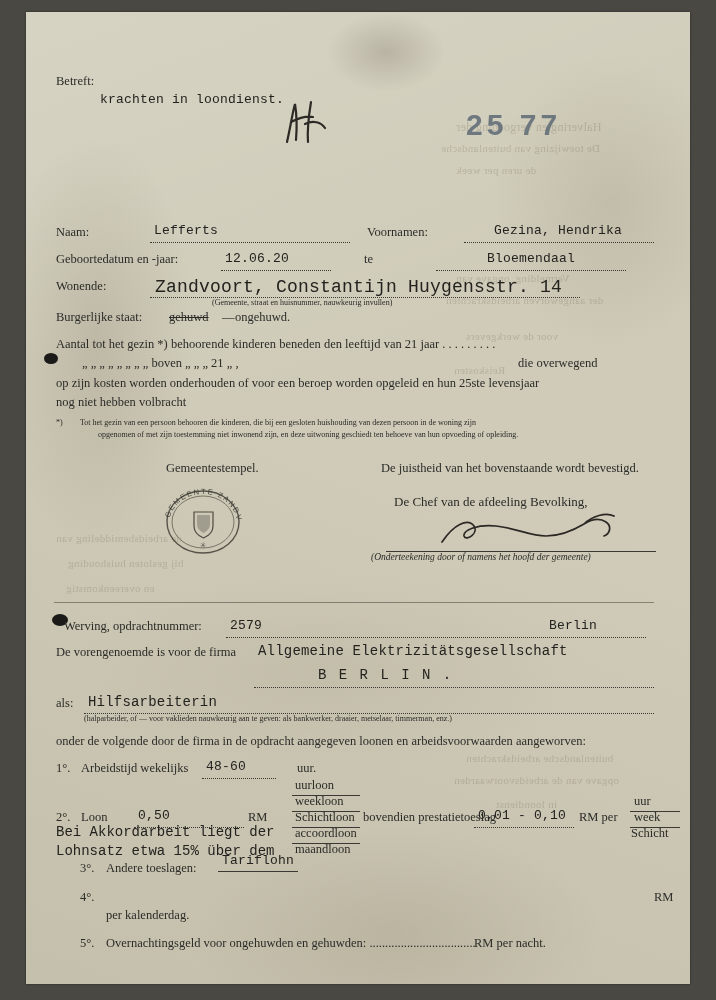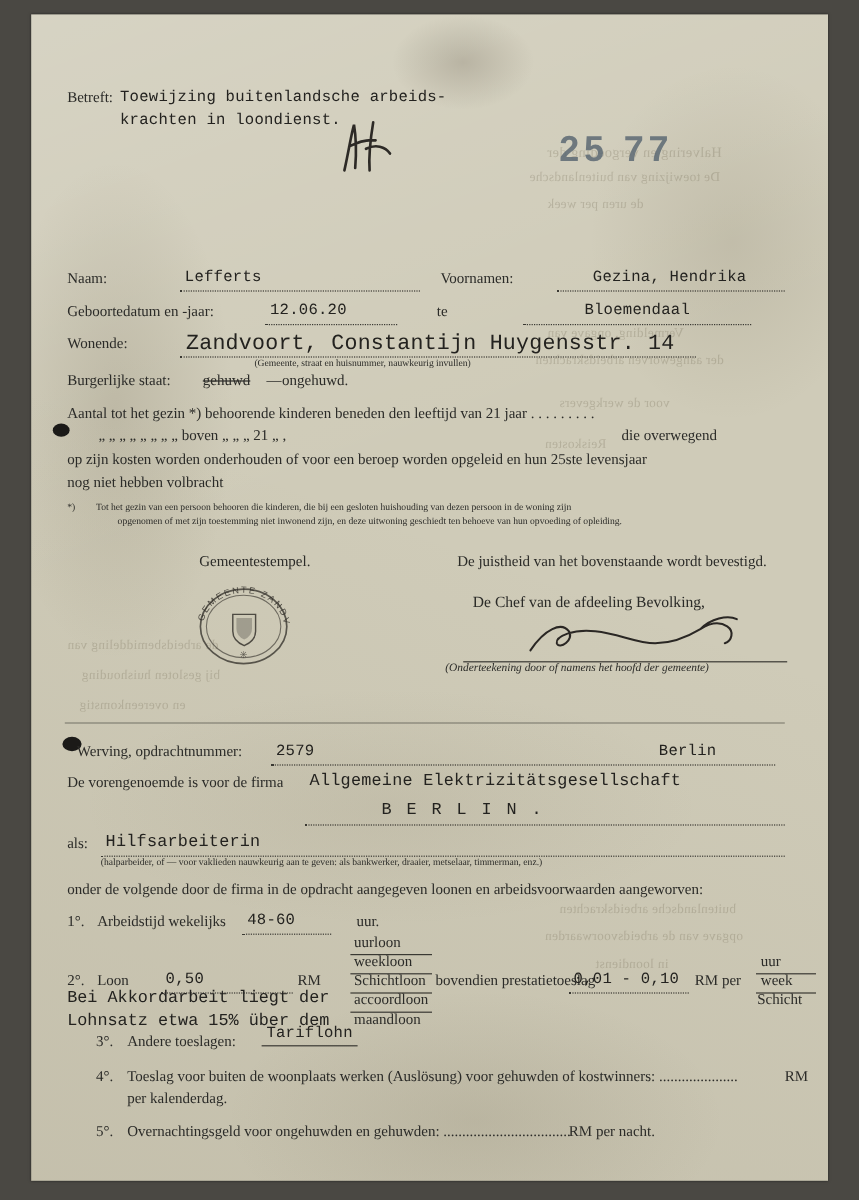--- a/index.html
+++ b/index.html
@@ -137,21 +137,20 @@
     <div class="ghost" style="left:440px; top:318px; font-size:11px;">voor de werkgevers</div>
     <div class="ghost" style="left:428px; top:352px; font-size:11px;">Reiskosten</div>
     <div class="ghost" style="left:30px; top:520px; font-size:11px;">de arbeidsbemiddeling van</div>
     <div class="ghost" style="left:42px; top:545px; font-size:11px;">bij gesloten huishouding</div>
     <div class="ghost" style="left:40px; top:570px; font-size:11px;">en overeenkomstig</div>
     <div class="ghost" style="left:440px; top:740px; font-size:11px;">buitenlandsche arbeidskrachten</div>
     <div class="ghost" style="left:428px; top:762px; font-size:11px;">opgave van de arbeidsvoorwaarden</div>
     <div class="ghost" style="left:470px; top:786px; font-size:11px;">in loondienst</div>
 
     <div class="row" style="left:30px; top:62px; font-size:12.5px;">Betreft:</div>
-    <div class="row typed" style="left:74px; top:61px; font-size:13px;">Toewijzing buitenlandsche arbeids-</div>
     <div class="row typed" style="left:74px; top:80px; font-size:13px;">krachten in loondienst.</div>
 
     <svg class="sig" style="left:255px; top:82px;" width="60" height="60" viewBox="0 0 60 60">
       <path d="M6 48 C10 30 12 16 14 10 C16 22 16 34 15 46 M10 28 C18 24 26 22 32 23 M30 8 C28 20 26 34 27 48 M24 30 C32 26 40 28 44 34" stroke="#2d2a26" stroke-width="2.2" fill="none" stroke-linecap="round"></path>
     </svg>
 
     <div id="stampnum">25 77</div>
 
 
     <div class="row label" style="left:30px; top:213px;">Naam:</div>
@@ -275,21 +274,20 @@
 
     <div class="row" style="left:30px; top:812px; font-family:'Liberation Mono', monospace; font-size:14px; color:#23221f;">Bei Akkordarbeit liegt der</div>
     <div class="row" style="left:30px; top:831px; font-family:'Liberation Mono', monospace; font-size:14px; color:#23221f;">Lohnsatz etwa 15% über dem</div>
 
     <div class="row label" style="left:54px; top:849px;">3°.</div>
     <div class="row label" style="left:80px; top:849px;">Andere toeslagen:</div>
     <div class="row typed" style="left:196px; top:841px; font-size:13px;">Tariflohn</div>
     <div class="row uline" style="left:192px; top:858px; width:80px; height:1px;"></div>
 
     <div class="row label" style="left:54px; top:878px;">4°.</div>
-    <div class="row label" style="left:80px; top:878px;">Toeslag voor buiten de woonplaats werken (Auslösung) voor gehuwden of kostwinners: .....................</div>
     <div class="row label" style="left:628px; top:878px;">RM</div>
     <div class="row label" style="left:80px; top:896px;">per kalenderdag.</div>
 
     <div class="row label" style="left:54px; top:924px;">5°.</div>
     <div class="row label" style="left:80px; top:924px;">Overnachtingsgeld voor ongehuwden en gehuwden: ..................................</div>
     <div class="row label" style="left:448px; top:924px;">RM per nacht.</div>
 
   </div>
 </div>
 

